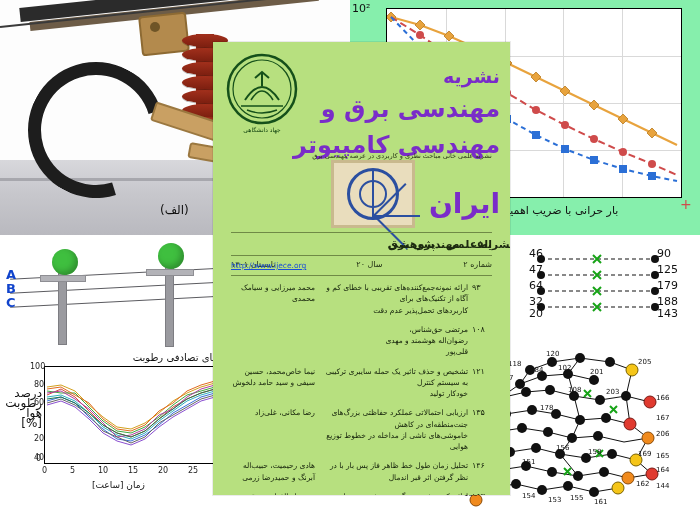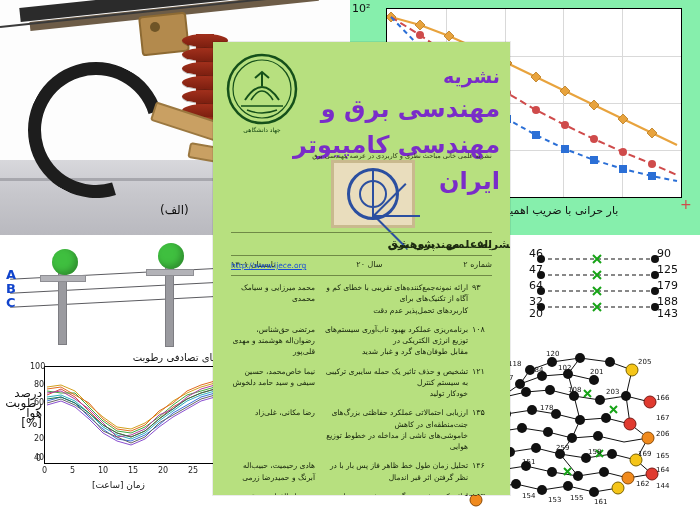--- a/index.html
+++ b/index.html
@@ -96,21 +96,21 @@
      background:#b7e07f;box-shadow:0 0 0 1px rgba(0,0,0,.08);overflow:hidden;}
   .cover-inner{position:relative;width:100%;height:100%;}
   .jahad-logo{position:absolute;left:12px;top:10px;width:74px;height:74px;}
   .jahad-logo svg{display:block;}
   .jahad-cap{position:absolute;left:10px;top:84px;width:78px;text-align:center;font-size:6px;color:#0b3d0b;direction:rtl;}
   .cover-title{position:absolute;right:10px;top:20px;width:230px;text-align:right;direction:rtl;
      color:#7a2cc9;font-weight:bold;font-family:"DejaVu Sans",sans-serif;line-height:1.5;}
   .ct-line1{font-size:19px;}
   .ct-line2{font-size:24px;}
   .ct-line3{font-size:24px;}
-  .ct-line4{font-size:24px;}
+  .ct-line4{font-size:28px;margin-top:20px;}
   .cover-sub{position:absolute;right:8px;top:110px;width:200px;text-align:center;direction:rtl;
      font-size:6.5px;color:#2b3a18;}
   .cover-emblem{position:absolute;left:118px;top:118px;width:78px;height:62px;background:#e9ddbd;
      border:3px solid #c9b98e;}
   .cover-emblem .ring{position:absolute;left:50%;top:50%;transform:translate(-50%,-50%);
      width:46px;height:46px;border-radius:50%;border:3px solid #2b4fa0;}
   .cover-emblem .ring:after{content:"";position:absolute;left:50%;top:50%;transform:translate(-50%,-50%);
      width:24px;height:24px;border-radius:50%;border:2px solid #2b4fa0;}
   .cover-emblem .rad{position:absolute;left:50%;top:50%;width:2px;height:46px;background:#2b4fa0;
      transform-origin:center center;}
@@ -417,21 +417,21 @@
     <div class="nlbl" style="left:196px;top:74px;">167</div>
     <div class="nlbl" style="left:196px;top:90px;">206</div>
     <div class="nlbl" style="left:80px;top:64px;">178</div>
     <div class="nlbl" style="left:32px;top:102px;">150</div>
     <div class="nlbl" style="left:178px;top:110px;">169</div>
     <div class="nlbl" style="left:196px;top:112px;">165</div>
     <div class="nlbl" style="left:196px;top:126px;">164</div>
     <div class="nlbl" style="left:176px;top:140px;">162</div>
     <div class="nlbl" style="left:196px;top:142px;">144</div>
     <div class="nlbl" style="left:128px;top:108px;">158</div>
-    <div class="nlbl" style="left:96px;top:104px;">259</div>
+    <div class="nlbl" style="left:96px;top:104px;">156</div>
     <div class="nlbl" style="left:62px;top:118px;">151</div>
     <div class="nlbl" style="left:62px;top:152px;">154</div>
     <div class="nlbl" style="left:88px;top:156px;">153</div>
     <div class="nlbl" style="left:110px;top:154px;">155</div>
     <div class="nlbl" style="left:134px;top:158px;">161</div>
     <div class="nlbl" style="left:22px;top:140px;">147</div>
     <div class="nlbl" style="left:4px;top:150px;">133</div>
   </div>
 
   <div class="cover">
@@ -484,24 +484,20 @@
         <div class="toc-item">
           <div class="toc-page">۹۳</div>
           <div class="toc-txt">
             <span>ارائه نمونه‌جمع‌کننده‌های تقریبی با خطای کم و آگاه از تکنیک‌های برای</span>
             <span class="t2">کاربردهای تحمل‌پذیر عدم دقت</span>
           </div>
           <div class="toc-txt" style="flex:0 0 88px;">محمد میرزایی و سیامک محمدی</div>
         </div>
         <div class="toc-item">
           <div class="toc-page">۱۰۸</div>
-          <div class="toc-txt">
-            <span>برنامه‌ریزی عملکرد بهبود تاب‌آوری سیستم‌های توزیع انرژی الکتریکی در</span>
-            <span class="t2">مقابل طوفان‌های گرد و غبار شدید</span>
-          </div>
           <div class="toc-txt" style="flex:0 0 88px;">مرتضی حق‌شناس، رضوان‌اله هوشمند و مهدی قلی‌پور</div>
         </div>
         <div class="toc-item">
           <div class="toc-page">۱۲۱</div>
           <div class="toc-txt">
             <span>تشخیص و حذف تاثیر یک حمله سایبری ترکیبی به سیستم کنترل</span>
             <span class="t2">خودکار تولید</span>
           </div>
           <div class="toc-txt" style="flex:0 0 88px;">نیما خاص‌محمد، حسین سیفی و سید حامد دلخوش</div>
         </div>

